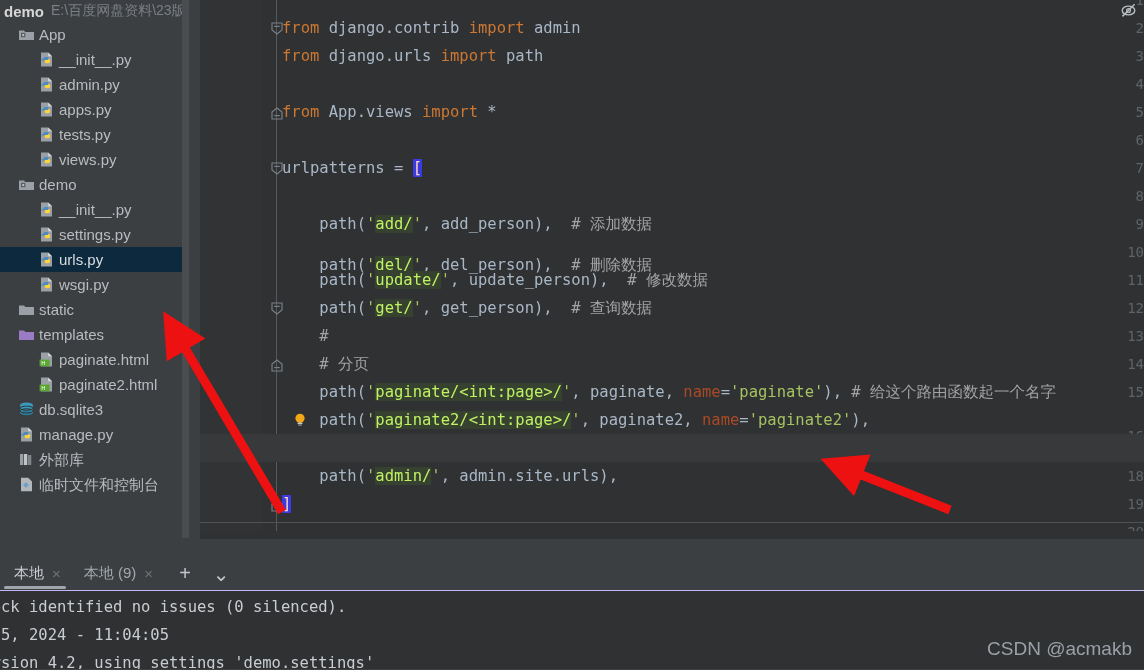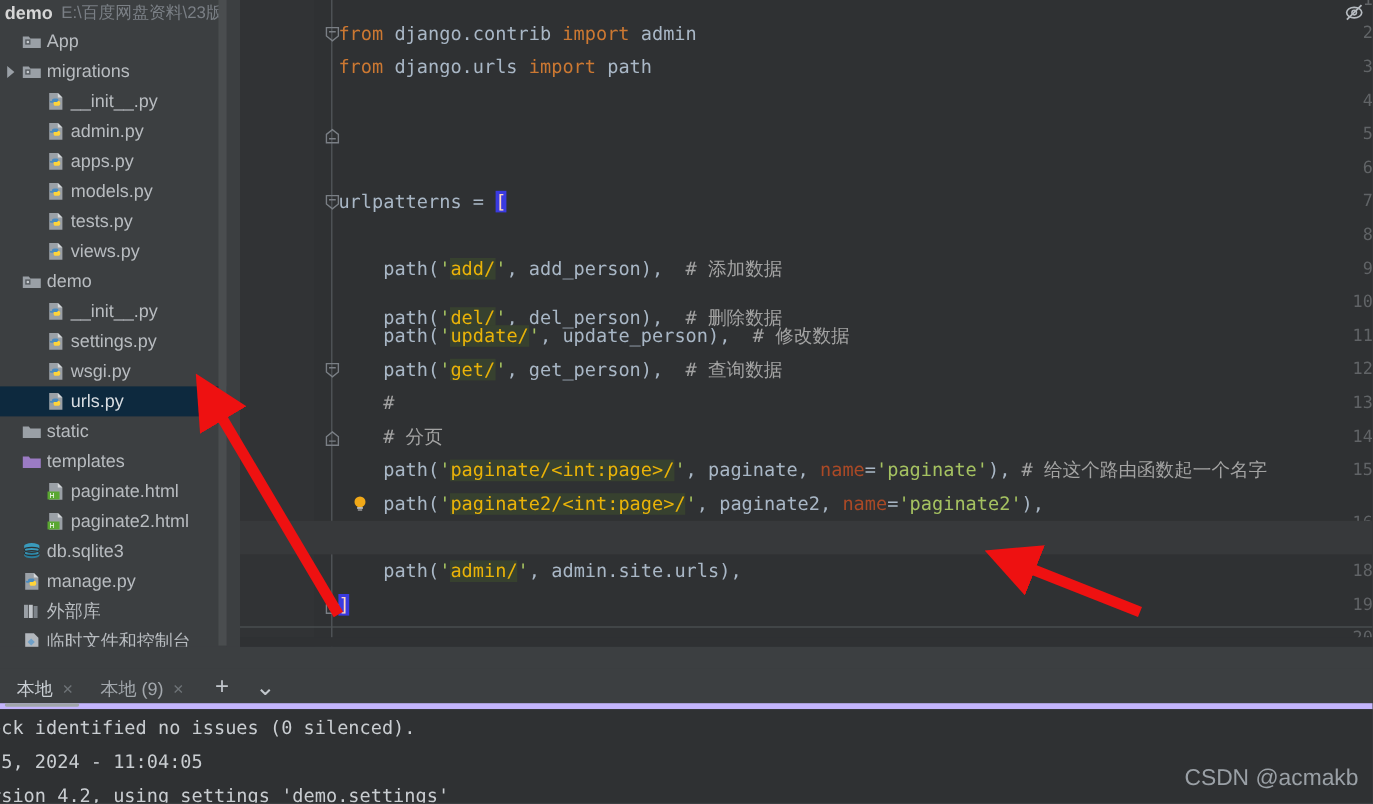--- a/index.html
+++ b/index.html
@@ -106,21 +106,21 @@
     position: absolute; left: 0; right: 0; height: 28px; line-height: 28px;
     font-family: "DejaVu Sans Mono", monospace;
     font-size: 15.5px;
     white-space: pre;
     color: #a9b7c6;
   }
   .cline.curline { background: #37393b; left: -82px; padding-left: 82px; }
 
   .kw   { color: #cc7832; }
   .id   { color: #a9b7c6; }
-  .str  { color: #eab308; background: #37412f; }
+  .str  { color: #bef264; background: #37412f; }
   .strq { color: #a5c261; }
   .cmt  { color: #a3a3a3; }
   .namekw { color: #aa4926; }
   .sel-bracket { background: #3a3ae0; color: #ffd7c0; }
   .op { color: #a9b7c6; }
 
   
   .fold {
     position: absolute; left: 71px; width: 12px; height: 12px;
   }
@@ -147,23 +147,23 @@
     background: #2f3133;
   }
 
   
   #bottom {
     position: absolute; left: 0; top: 557px; width: 1144px; height: 113px;
     background: #3c3f41;
   }
   #tabbar {
     position: relative; height: 34px;
-    display: flex; 
-    background: #3c3f41;
-    border-bottom: 5px solid #c4b5fd;
+    display: flex; align-items: center;
+    background: #3c3f41;
+    border-bottom: 1px solid #c4b5fd;
   }
   .rtab {
     position: relative;
     display: flex; align-items: center;
     height: 34px; padding: 0 9px 0 14px;
     color: #a3a8ad; font-size: 15px; white-space: nowrap;
     cursor: default;
   }
   .rtab.active { color: #c9ced3; }
   .rtab.active::after {
@@ -215,29 +215,89 @@
           <span class="ico">
             <svg width="17" height="17" viewBox="0 0 17 17">
               <path d="M1 4.5h5l1.3 1.6H16v8H1z" fill="#9aa0a6"></path>
               <rect x="3" y="6.8" width="4.4" height="4.4" fill="#5a5f64"></rect>
               <circle cx="5.2" cy="9" r="1.1" fill="#c8ccd0"></circle>
             </svg>
           </span>
           <span class="tlabel">App</span>
         </div>
         <div class="trow">
-          <span class="arrow closed" style="margin-left: 4px;"></span>
+          <span class="arrow spacer" style="margin-left: 24px;"></span>
+          <span class="ico">
+            <svg width="17" height="17" viewBox="0 0 17 17">
+              <path d="M3 1.5h7.2L14 5.2v10.3H3z" fill="#9aa0a6"></path>
+              <path d="M10.2 1.5L14 5.2h-3.8z" fill="#d5d8db"></path>
+              <path d="M5.2 8.2c0-1.5.6-2.2 2.3-2.2h1.3c1.3 0 1.9.5 1.9 1.6v1.5H7.6v.6H4.9c-1 0-1.5-.7-1.5-2 0 0 .1 .5 1.8 .5z" fill="#4b8bbe"></path>
+              <path d="M10.6 7.9c1 0 1.6.7 1.6 2.1 0 1.5-.6 2.2-2.3 2.2H8.6c-1.3 0-1.9-.5-1.9-1.6V9.1h3.1v-.6z" fill="#ffd43b"></path>
+            </svg>
+          </span>
+          <span class="tlabel">__init__.py</span>
+        </div>
+        <div class="trow">
+          <span class="arrow spacer" style="margin-left: 24px;"></span>
+          <span class="ico">
+            <svg width="17" height="17" viewBox="0 0 17 17">
+              <path d="M3 1.5h7.2L14 5.2v10.3H3z" fill="#9aa0a6"></path>
+              <path d="M10.2 1.5L14 5.2h-3.8z" fill="#d5d8db"></path>
+              <path d="M5.2 8.2c0-1.5.6-2.2 2.3-2.2h1.3c1.3 0 1.9.5 1.9 1.6v1.5H7.6v.6H4.9c-1 0-1.5-.7-1.5-2 0 0 .1 .5 1.8 .5z" fill="#4b8bbe"></path>
+              <path d="M10.6 7.9c1 0 1.6.7 1.6 2.1 0 1.5-.6 2.2-2.3 2.2H8.6c-1.3 0-1.9-.5-1.9-1.6V9.1h3.1v-.6z" fill="#ffd43b"></path>
+            </svg>
+          </span>
+          <span class="tlabel">admin.py</span>
+        </div>
+        <div class="trow">
+          <span class="arrow spacer" style="margin-left: 24px;"></span>
+          <span class="ico">
+            <svg width="17" height="17" viewBox="0 0 17 17">
+              <path d="M3 1.5h7.2L14 5.2v10.3H3z" fill="#9aa0a6"></path>
+              <path d="M10.2 1.5L14 5.2h-3.8z" fill="#d5d8db"></path>
+              <path d="M5.2 8.2c0-1.5.6-2.2 2.3-2.2h1.3c1.3 0 1.9.5 1.9 1.6v1.5H7.6v.6H4.9c-1 0-1.5-.7-1.5-2 0 0 .1 .5 1.8 .5z" fill="#4b8bbe"></path>
+              <path d="M10.6 7.9c1 0 1.6.7 1.6 2.1 0 1.5-.6 2.2-2.3 2.2H8.6c-1.3 0-1.9-.5-1.9-1.6V9.1h3.1v-.6z" fill="#ffd43b"></path>
+            </svg>
+          </span>
+          <span class="tlabel">apps.py</span>
+        </div>
+        <div class="trow">
+          <span class="arrow spacer" style="margin-left: 24px;"></span>
+          <span class="ico">
+            <svg width="17" height="17" viewBox="0 0 17 17">
+              <path d="M3 1.5h7.2L14 5.2v10.3H3z" fill="#9aa0a6"></path>
+              <path d="M10.2 1.5L14 5.2h-3.8z" fill="#d5d8db"></path>
+              <path d="M5.2 8.2c0-1.5.6-2.2 2.3-2.2h1.3c1.3 0 1.9.5 1.9 1.6v1.5H7.6v.6H4.9c-1 0-1.5-.7-1.5-2 0 0 .1 .5 1.8 .5z" fill="#4b8bbe"></path>
+              <path d="M10.6 7.9c1 0 1.6.7 1.6 2.1 0 1.5-.6 2.2-2.3 2.2H8.6c-1.3 0-1.9-.5-1.9-1.6V9.1h3.1v-.6z" fill="#ffd43b"></path>
+            </svg>
+          </span>
+          <span class="tlabel">tests.py</span>
+        </div>
+        <div class="trow">
+          <span class="arrow spacer" style="margin-left: 24px;"></span>
+          <span class="ico">
+            <svg width="17" height="17" viewBox="0 0 17 17">
+              <path d="M3 1.5h7.2L14 5.2v10.3H3z" fill="#9aa0a6"></path>
+              <path d="M10.2 1.5L14 5.2h-3.8z" fill="#d5d8db"></path>
+              <path d="M5.2 8.2c0-1.5.6-2.2 2.3-2.2h1.3c1.3 0 1.9.5 1.9 1.6v1.5H7.6v.6H4.9c-1 0-1.5-.7-1.5-2 0 0 .1 .5 1.8 .5z" fill="#4b8bbe"></path>
+              <path d="M10.6 7.9c1 0 1.6.7 1.6 2.1 0 1.5-.6 2.2-2.3 2.2H8.6c-1.3 0-1.9-.5-1.9-1.6V9.1h3.1v-.6z" fill="#ffd43b"></path>
+            </svg>
+          </span>
+          <span class="tlabel">views.py</span>
+        </div>
+        <div class="trow">
+          <span class="arrow spacer" style="margin-left: 4px;"></span>
           <span class="ico">
             <svg width="17" height="17" viewBox="0 0 17 17">
               <path d="M1 4.5h5l1.3 1.6H16v8H1z" fill="#9aa0a6"></path>
               <rect x="3" y="6.8" width="4.4" height="4.4" fill="#5a5f64"></rect>
               <circle cx="5.2" cy="9" r="1.1" fill="#c8ccd0"></circle>
             </svg>
           </span>
-          <span class="tlabel">migrations</span>
+          <span class="tlabel">demo</span>
         </div>
         <div class="trow">
           <span class="arrow spacer" style="margin-left: 24px;"></span>
           <span class="ico">
             <svg width="17" height="17" viewBox="0 0 17 17">
               <path d="M3 1.5h7.2L14 5.2v10.3H3z" fill="#9aa0a6"></path>
               <path d="M10.2 1.5L14 5.2h-3.8z" fill="#d5d8db"></path>
               <path d="M5.2 8.2c0-1.5.6-2.2 2.3-2.2h1.3c1.3 0 1.9.5 1.9 1.6v1.5H7.6v.6H4.9c-1 0-1.5-.7-1.5-2 0 0 .1 .5 1.8 .5z" fill="#4b8bbe"></path>
               <path d="M10.6 7.9c1 0 1.6.7 1.6 2.1 0 1.5-.6 2.2-2.3 2.2H8.6c-1.3 0-1.9-.5-1.9-1.6V9.1h3.1v-.6z" fill="#ffd43b"></path>
             </svg>
@@ -247,128 +307,45 @@
         <div class="trow">
           <span class="arrow spacer" style="margin-left: 24px;"></span>
           <span class="ico">
             <svg width="17" height="17" viewBox="0 0 17 17">
               <path d="M3 1.5h7.2L14 5.2v10.3H3z" fill="#9aa0a6"></path>
               <path d="M10.2 1.5L14 5.2h-3.8z" fill="#d5d8db"></path>
               <path d="M5.2 8.2c0-1.5.6-2.2 2.3-2.2h1.3c1.3 0 1.9.5 1.9 1.6v1.5H7.6v.6H4.9c-1 0-1.5-.7-1.5-2 0 0 .1 .5 1.8 .5z" fill="#4b8bbe"></path>
               <path d="M10.6 7.9c1 0 1.6.7 1.6 2.1 0 1.5-.6 2.2-2.3 2.2H8.6c-1.3 0-1.9-.5-1.9-1.6V9.1h3.1v-.6z" fill="#ffd43b"></path>
             </svg>
           </span>
-          <span class="tlabel">admin.py</span>
-        </div>
-        <div class="trow">
-          <span class="arrow spacer" style="margin-left: 24px;"></span>
-          <span class="ico">
-            <svg width="17" height="17" viewBox="0 0 17 17">
-              <path d="M3 1.5h7.2L14 5.2v10.3H3z" fill="#9aa0a6"></path>
-              <path d="M10.2 1.5L14 5.2h-3.8z" fill="#d5d8db"></path>
-              <path d="M5.2 8.2c0-1.5.6-2.2 2.3-2.2h1.3c1.3 0 1.9.5 1.9 1.6v1.5H7.6v.6H4.9c-1 0-1.5-.7-1.5-2 0 0 .1 .5 1.8 .5z" fill="#4b8bbe"></path>
-              <path d="M10.6 7.9c1 0 1.6.7 1.6 2.1 0 1.5-.6 2.2-2.3 2.2H8.6c-1.3 0-1.9-.5-1.9-1.6V9.1h3.1v-.6z" fill="#ffd43b"></path>
-            </svg>
-          </span>
-          <span class="tlabel">apps.py</span>
-        </div>
-        <div class="trow">
-          <span class="arrow spacer" style="margin-left: 24px;"></span>
-          <span class="ico">
-            <svg width="17" height="17" viewBox="0 0 17 17">
-              <path d="M3 1.5h7.2L14 5.2v10.3H3z" fill="#9aa0a6"></path>
-              <path d="M10.2 1.5L14 5.2h-3.8z" fill="#d5d8db"></path>
-              <path d="M5.2 8.2c0-1.5.6-2.2 2.3-2.2h1.3c1.3 0 1.9.5 1.9 1.6v1.5H7.6v.6H4.9c-1 0-1.5-.7-1.5-2 0 0 .1 .5 1.8 .5z" fill="#4b8bbe"></path>
-              <path d="M10.6 7.9c1 0 1.6.7 1.6 2.1 0 1.5-.6 2.2-2.3 2.2H8.6c-1.3 0-1.9-.5-1.9-1.6V9.1h3.1v-.6z" fill="#ffd43b"></path>
-            </svg>
-          </span>
-          <span class="tlabel">models.py</span>
-        </div>
-        <div class="trow">
-          <span class="arrow spacer" style="margin-left: 24px;"></span>
-          <span class="ico">
-            <svg width="17" height="17" viewBox="0 0 17 17">
-              <path d="M3 1.5h7.2L14 5.2v10.3H3z" fill="#9aa0a6"></path>
-              <path d="M10.2 1.5L14 5.2h-3.8z" fill="#d5d8db"></path>
-              <path d="M5.2 8.2c0-1.5.6-2.2 2.3-2.2h1.3c1.3 0 1.9.5 1.9 1.6v1.5H7.6v.6H4.9c-1 0-1.5-.7-1.5-2 0 0 .1 .5 1.8 .5z" fill="#4b8bbe"></path>
-              <path d="M10.6 7.9c1 0 1.6.7 1.6 2.1 0 1.5-.6 2.2-2.3 2.2H8.6c-1.3 0-1.9-.5-1.9-1.6V9.1h3.1v-.6z" fill="#ffd43b"></path>
-            </svg>
-          </span>
-          <span class="tlabel">tests.py</span>
-        </div>
-        <div class="trow">
-          <span class="arrow spacer" style="margin-left: 24px;"></span>
-          <span class="ico">
-            <svg width="17" height="17" viewBox="0 0 17 17">
-              <path d="M3 1.5h7.2L14 5.2v10.3H3z" fill="#9aa0a6"></path>
-              <path d="M10.2 1.5L14 5.2h-3.8z" fill="#d5d8db"></path>
-              <path d="M5.2 8.2c0-1.5.6-2.2 2.3-2.2h1.3c1.3 0 1.9.5 1.9 1.6v1.5H7.6v.6H4.9c-1 0-1.5-.7-1.5-2 0 0 .1 .5 1.8 .5z" fill="#4b8bbe"></path>
-              <path d="M10.6 7.9c1 0 1.6.7 1.6 2.1 0 1.5-.6 2.2-2.3 2.2H8.6c-1.3 0-1.9-.5-1.9-1.6V9.1h3.1v-.6z" fill="#ffd43b"></path>
-            </svg>
-          </span>
-          <span class="tlabel">views.py</span>
-        </div>
-        <div class="trow">
-          <span class="arrow spacer" style="margin-left: 4px;"></span>
-          <span class="ico">
-            <svg width="17" height="17" viewBox="0 0 17 17">
-              <path d="M1 4.5h5l1.3 1.6H16v8H1z" fill="#9aa0a6"></path>
-              <rect x="3" y="6.8" width="4.4" height="4.4" fill="#5a5f64"></rect>
-              <circle cx="5.2" cy="9" r="1.1" fill="#c8ccd0"></circle>
-            </svg>
-          </span>
-          <span class="tlabel">demo</span>
-        </div>
-        <div class="trow">
-          <span class="arrow spacer" style="margin-left: 24px;"></span>
-          <span class="ico">
-            <svg width="17" height="17" viewBox="0 0 17 17">
-              <path d="M3 1.5h7.2L14 5.2v10.3H3z" fill="#9aa0a6"></path>
-              <path d="M10.2 1.5L14 5.2h-3.8z" fill="#d5d8db"></path>
-              <path d="M5.2 8.2c0-1.5.6-2.2 2.3-2.2h1.3c1.3 0 1.9.5 1.9 1.6v1.5H7.6v.6H4.9c-1 0-1.5-.7-1.5-2 0 0 .1 .5 1.8 .5z" fill="#4b8bbe"></path>
-              <path d="M10.6 7.9c1 0 1.6.7 1.6 2.1 0 1.5-.6 2.2-2.3 2.2H8.6c-1.3 0-1.9-.5-1.9-1.6V9.1h3.1v-.6z" fill="#ffd43b"></path>
-            </svg>
-          </span>
-          <span class="tlabel">__init__.py</span>
-        </div>
-        <div class="trow">
-          <span class="arrow spacer" style="margin-left: 24px;"></span>
-          <span class="ico">
-            <svg width="17" height="17" viewBox="0 0 17 17">
-              <path d="M3 1.5h7.2L14 5.2v10.3H3z" fill="#9aa0a6"></path>
-              <path d="M10.2 1.5L14 5.2h-3.8z" fill="#d5d8db"></path>
-              <path d="M5.2 8.2c0-1.5.6-2.2 2.3-2.2h1.3c1.3 0 1.9.5 1.9 1.6v1.5H7.6v.6H4.9c-1 0-1.5-.7-1.5-2 0 0 .1 .5 1.8 .5z" fill="#4b8bbe"></path>
-              <path d="M10.6 7.9c1 0 1.6.7 1.6 2.1 0 1.5-.6 2.2-2.3 2.2H8.6c-1.3 0-1.9-.5-1.9-1.6V9.1h3.1v-.6z" fill="#ffd43b"></path>
-            </svg>
-          </span>
           <span class="tlabel">settings.py</span>
         </div>
+        <div class="trow selected">
+          <span class="arrow spacer" style="margin-left: 24px;"></span>
+          <span class="ico">
+            <svg width="17" height="17" viewBox="0 0 17 17">
+              <path d="M3 1.5h7.2L14 5.2v10.3H3z" fill="#9aa0a6"></path>
+              <path d="M10.2 1.5L14 5.2h-3.8z" fill="#d5d8db"></path>
+              <path d="M5.2 8.2c0-1.5.6-2.2 2.3-2.2h1.3c1.3 0 1.9.5 1.9 1.6v1.5H7.6v.6H4.9c-1 0-1.5-.7-1.5-2 0 0 .1 .5 1.8 .5z" fill="#4b8bbe"></path>
+              <path d="M10.6 7.9c1 0 1.6.7 1.6 2.1 0 1.5-.6 2.2-2.3 2.2H8.6c-1.3 0-1.9-.5-1.9-1.6V9.1h3.1v-.6z" fill="#ffd43b"></path>
+            </svg>
+          </span>
+          <span class="tlabel">urls.py</span>
+        </div>
         <div class="trow">
           <span class="arrow spacer" style="margin-left: 24px;"></span>
           <span class="ico">
             <svg width="17" height="17" viewBox="0 0 17 17">
               <path d="M3 1.5h7.2L14 5.2v10.3H3z" fill="#9aa0a6"></path>
               <path d="M10.2 1.5L14 5.2h-3.8z" fill="#d5d8db"></path>
               <path d="M5.2 8.2c0-1.5.6-2.2 2.3-2.2h1.3c1.3 0 1.9.5 1.9 1.6v1.5H7.6v.6H4.9c-1 0-1.5-.7-1.5-2 0 0 .1 .5 1.8 .5z" fill="#4b8bbe"></path>
               <path d="M10.6 7.9c1 0 1.6.7 1.6 2.1 0 1.5-.6 2.2-2.3 2.2H8.6c-1.3 0-1.9-.5-1.9-1.6V9.1h3.1v-.6z" fill="#ffd43b"></path>
             </svg>
           </span>
           <span class="tlabel">wsgi.py</span>
-        </div>
-        <div class="trow selected">
-          <span class="arrow spacer" style="margin-left: 24px;"></span>
-          <span class="ico">
-            <svg width="17" height="17" viewBox="0 0 17 17">
-              <path d="M3 1.5h7.2L14 5.2v10.3H3z" fill="#9aa0a6"></path>
-              <path d="M10.2 1.5L14 5.2h-3.8z" fill="#d5d8db"></path>
-              <path d="M5.2 8.2c0-1.5.6-2.2 2.3-2.2h1.3c1.3 0 1.9.5 1.9 1.6v1.5H7.6v.6H4.9c-1 0-1.5-.7-1.5-2 0 0 .1 .5 1.8 .5z" fill="#4b8bbe"></path>
-              <path d="M10.6 7.9c1 0 1.6.7 1.6 2.1 0 1.5-.6 2.2-2.3 2.2H8.6c-1.3 0-1.9-.5-1.9-1.6V9.1h3.1v-.6z" fill="#ffd43b"></path>
-            </svg>
-          </span>
-          <span class="tlabel">urls.py</span>
         </div>
         <div class="trow">
           <span class="arrow spacer" style="margin-left: 4px;"></span>
           <span class="ico">
             <svg width="17" height="17" viewBox="0 0 17 17">
               <path d="M1 4.5h5l1.3 1.6H16v8H1z" fill="#9aa0a6"></path>
             </svg>
           </span>
           <span class="tlabel">static</span>
         </div>
@@ -479,20 +456,21 @@
         <div class="lnum cur" style="top: 434px;">17</div>
         <div class="lnum" style="top: 462px;">18</div>
         <div class="lnum" style="top: 490px;">19</div>
         <div class="lnum" style="top: 518px;">20</div>
       </div>
     <div class="code-area" id="code">
         <div class="cline" style="top: -14px;"></div>
         <div class="cline" style="top: 42px;"><span class="kw">from</span><span class="id"> django.urls </span><span class="kw">import</span><span class="id"> path</span></div>
         <div class="cline" style="top: 14px;"><span class="kw">from</span><span class="id"> django.contrib </span><span class="kw">import</span><span class="id"> admin</span></div>
         <div class="cline" style="top: 70px;"></div>
+        <div class="cline" style="top: 98px;"><span class="kw">from</span><span class="id"> App.views </span><span class="kw">import</span><span class="op"> *</span></div>
         <div class="cline" style="top: 126px;"></div>
         <div class="cline" style="top: 154px;"><span class="id">urlpatterns </span><span class="op">= </span><span class="sel-bracket">[</span></div>
         <div class="cline" style="top: 182px;"></div>
         <div class="cline" style="top: 210px;"><span class="id">    path(</span><span class="strq">'</span><span class="str">add/</span><span class="strq">'</span><span class="op">, </span><span class="id">add_person</span><span class="op">),</span><span class="cmt">  # 添加数据</span></div>
         <div class="cline" style="top: 238px; margin-top: 13px;"><span class="id">    path(</span><span class="strq">'</span><span class="str">del/</span><span class="strq">'</span><span class="op">, </span><span class="id">del_person</span><span class="op">),</span><span class="cmt">  # 删除数据</span></div>
         <div class="cline" style="top: 266px;"><span class="id">    path(</span><span class="strq">'</span><span class="str">update/</span><span class="strq">'</span><span class="op">, </span><span class="id">update_person</span><span class="op">),</span><span class="cmt">  # 修改数据</span></div>
         <div class="cline" style="top: 294px;"><span class="id">    path(</span><span class="strq">'</span><span class="str">get/</span><span class="strq">'</span><span class="op">, </span><span class="id">get_person</span><span class="op">),</span><span class="cmt">  # 查询数据</span></div>
         <div class="cline" style="top: 322px;"><span class="cmt">    #</span></div>
         <div class="cline" style="top: 350px;"><span class="cmt">    # 分页</span></div>
         <div class="cline" style="top: 378px;"><span class="id">    path(</span><span class="strq">'</span><span class="str">paginate/&lt;int:page&gt;/</span><span class="strq">'</span><span class="op">, </span><span class="id">paginate</span><span class="op">, </span><span class="namekw">name</span><span class="op">=</span><span class="strq">'paginate'</span><span class="op">),</span><span class="cmt"> # 给这个路由函数起一个名字</span></div>

